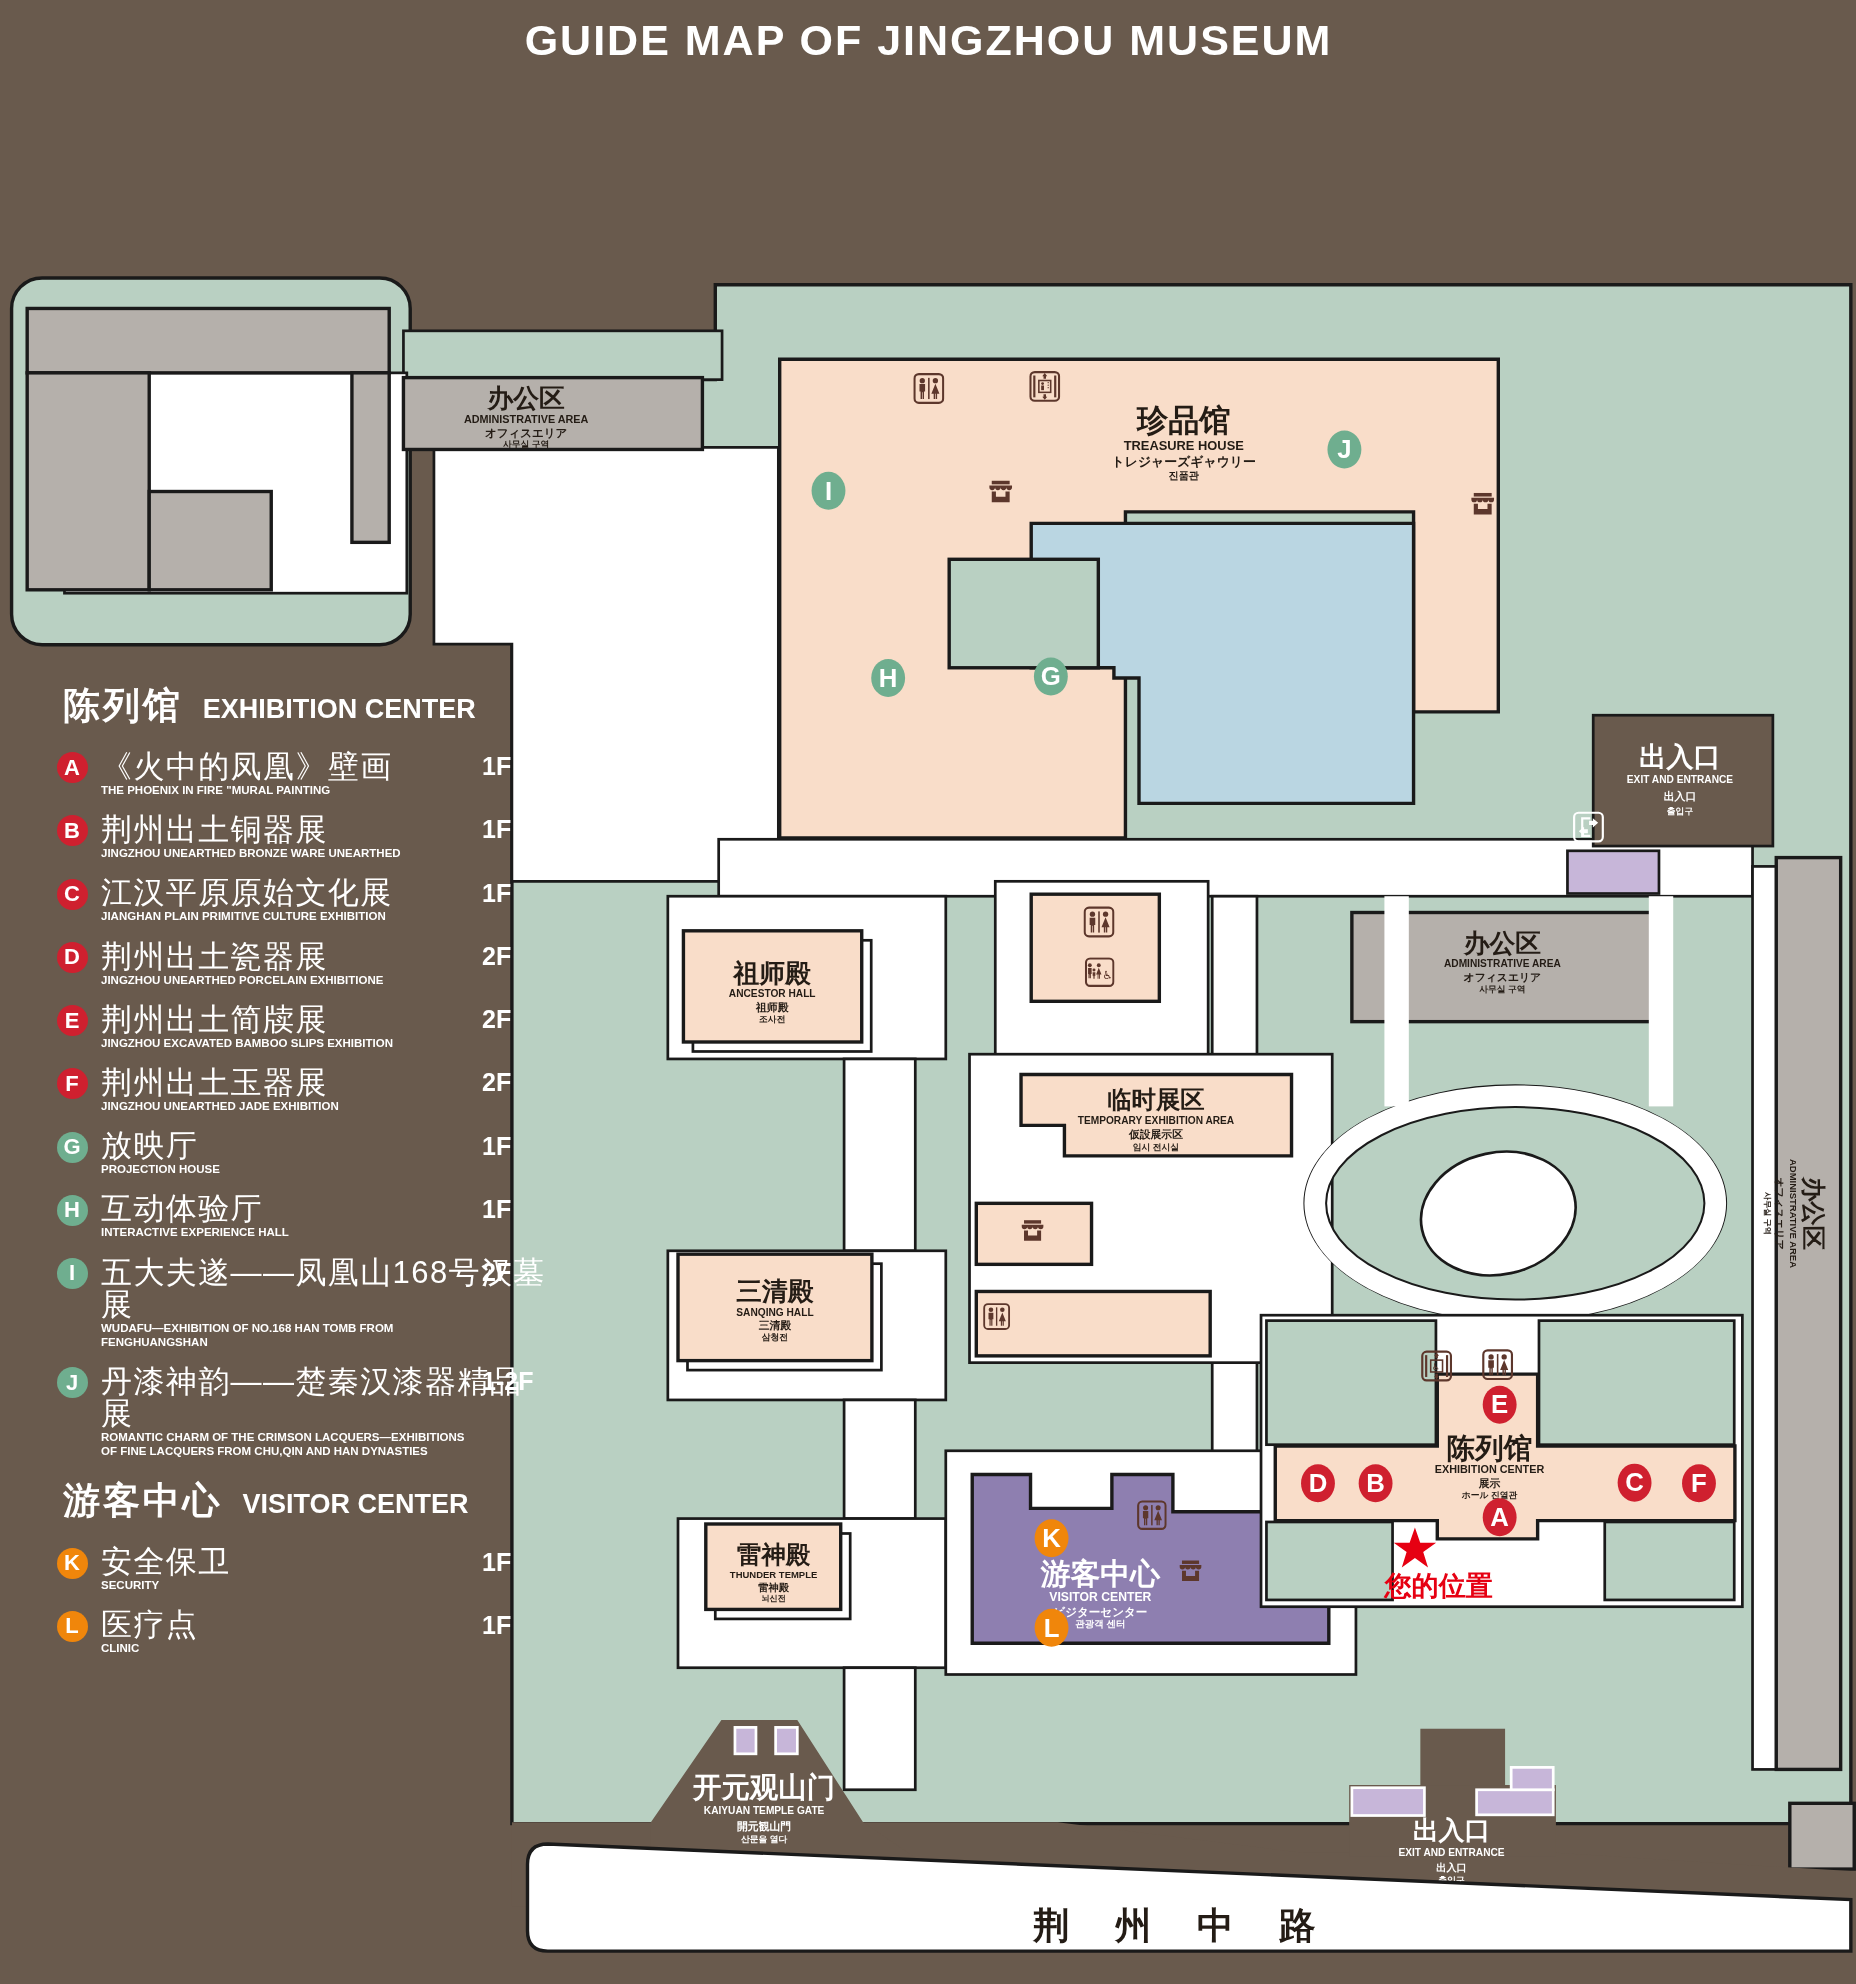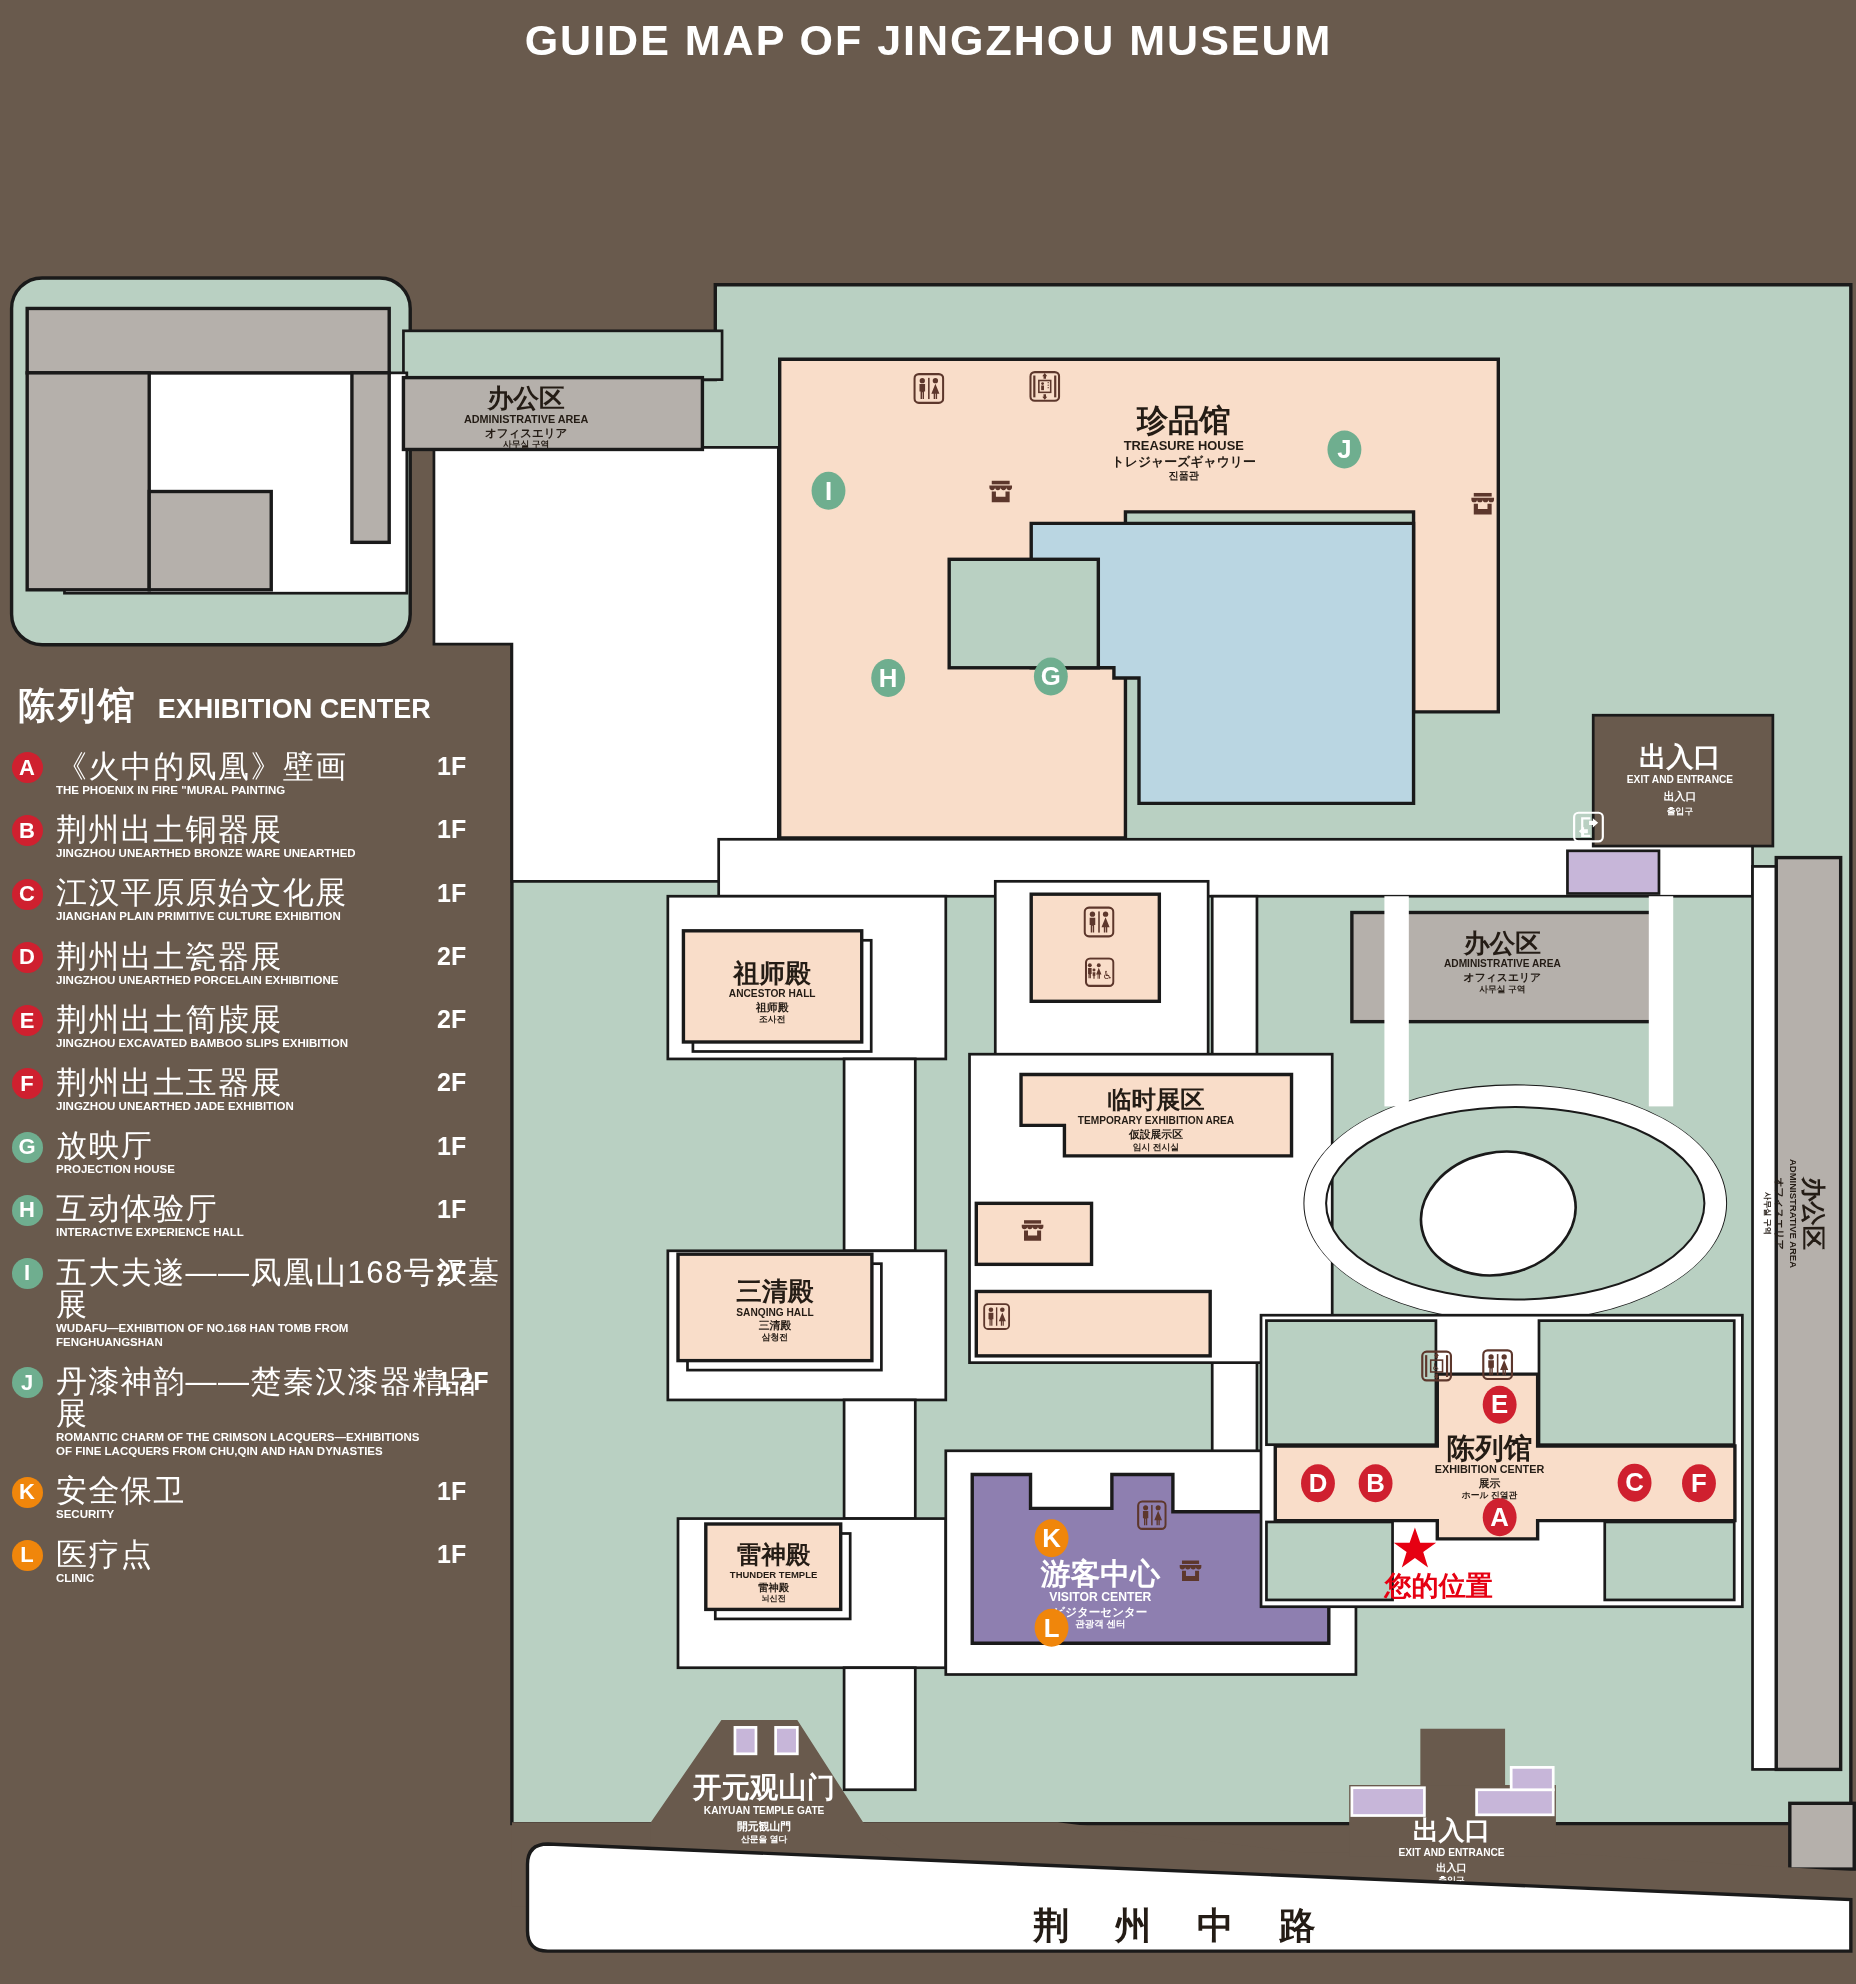--- a/index.html
+++ b/index.html
@@ -8,21 +8,21 @@
   
   .hdr{position:absolute;top:0;left:0;width:100%;text-align:center;color:#fff;}
   .hdr h1{margin:11px 0 0;font-size:114px;font-weight:bold;letter-spacing:6.8px;}
   .hdr .sub{font-size:43px;font-weight:bold;letter-spacing:2px;margin-top:16px;}
   
   svg.map{position:absolute;left:0;top:0;width:1857px;height:1985px;}
   .t{font-weight:bold;text-anchor:middle;fill:#241c15;}
   .tw{font-weight:bold;text-anchor:middle;fill:#ffffff;}
   .tr{font-weight:bold;text-anchor:middle;fill:#e60012;}
   
-  .sidebar{position:absolute;left:0;top:663px;width:507px;color:#fff;}
+  .sidebar{position:absolute;left:0;top:663px;width:507px;color:#fff;padding-left:45px;}
   .sec-h{margin:17.6px 0 20.3px 18.3px;}
   .sec-cn{display:inline-block;font-size:37px;font-weight:bold;letter-spacing:2.7px;}
   .sec-en{display:inline-block;font-size:27px;font-weight:bold;margin-left:20.3px;}
   .item{position:relative;padding-left:56px;margin-bottom:17px;min-height:46px;}
   .badge{position:absolute;left:11.5px;top:1.4px;width:31px;height:31px;border-radius:50%;
          color:#fff;font-size:22px;font-weight:bold;display:flex;align-items:center;justify-content:center;}
   .item-cn{font-size:31px;font-weight:normal;line-height:32px;letter-spacing:1.4px;}
   .item-en{font-size:11.5px;font-weight:bold;line-height:14.2px;max-width:366px;}
   .floor{position:absolute;left:437px;top:1.4px;font-size:25px;font-weight:bold;}
 </style>
@@ -356,20 +356,21 @@
             <div class="floor">2F</div>
           </div>
           <div class="item">
             <div class="badge" style="background: rgb(111, 174, 143);">J</div>
             <div class="item-cn">丹漆神韵——楚秦汉漆器精品展</div>
             <div class="item-en">ROMANTIC CHARM OF THE CRIMSON LACQUERS—EXHIBITIONS OF FINE LACQUERS FROM CHU,QIN AND HAN DYNASTIES</div>
             <div class="floor">1-2F</div>
           </div>
         </div>
         <div class="sec">
+          <div class="sec-h"><div class="sec-cn">游客中心</div><div class="sec-en">VISITOR CENTER</div></div>
           <div class="item">
             <div class="badge" style="background: rgb(240, 134, 11);">K</div>
             <div class="item-cn">安全保卫</div>
             <div class="item-en">SECURITY</div>
             <div class="floor">1F</div>
           </div>
           <div class="item">
             <div class="badge" style="background: rgb(240, 134, 11);">L</div>
             <div class="item-cn">医疗点</div>
             <div class="item-en">CLINIC</div>

